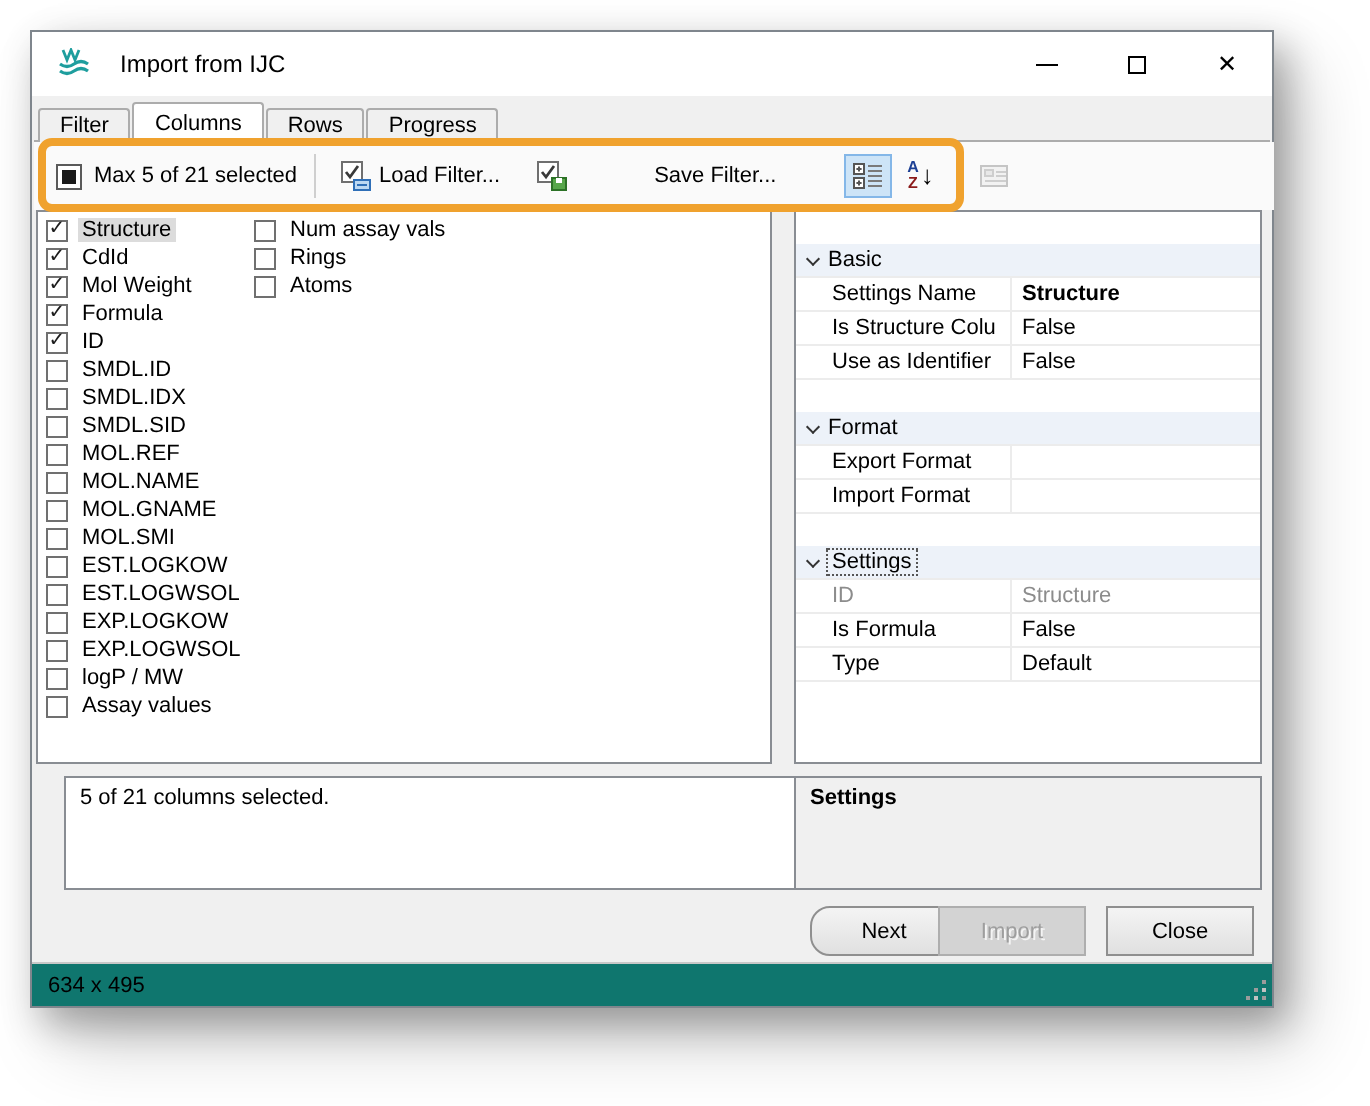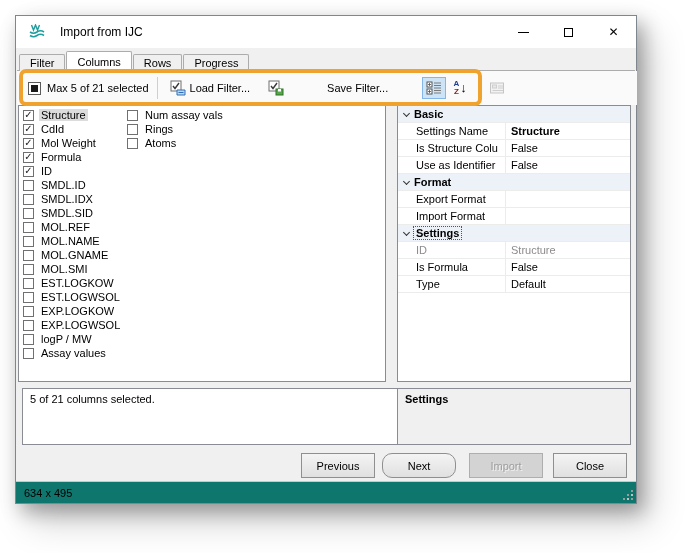--- a/index.html
+++ b/index.html
@@ -59,41 +59,41 @@
   .col { position:absolute; top:2px; }
   .col-left { left:4px; } .col-right { left:108px; }
   .chk-row { display:flex; align-items:center; height:14px; gap:5px; }
   .chk-box { width:11px; height:11px; border:1px solid #707070; background:#fff; flex:0 0 auto;
     display:flex; align-items:center; justify-content:center; font-size:10px; line-height:10px; color:#1c1c1c; }
   .chk-label { white-space:nowrap; padding:0 2px; }
   .chk-label.selected { background:#dcdcdc; }
 
   
   .p-row { display:flex; align-items:center; height:17px; border-bottom:1px solid #ececec; font-size:11px; }
-  .p-row.cat { background:#edf2f9; font-weight:bold; }
+  .p-row.cat { background:#edf2f9; font-weight:normal;margin-top:16px; }
   .chev-cell { width:16px; display:flex; align-items:center; justify-content:center; flex:0 0 auto; }
   .chev { width:5px; height:5px; border-left:1px solid #333; border-bottom:1px solid #333;
     transform:rotate(-45deg); margin-top:-2px; }
   .cat-label.focused { outline:1px dotted #555; padding:0 2px; }
   .p-name { margin-left:16px; width:92px; flex:0 0 auto; height:100%; display:flex; align-items:center;
     border-right:1px solid #ececec; overflow:hidden; white-space:nowrap; padding-left:2px; }
   .p-value { padding-left:5px; overflow:hidden; white-space:nowrap; }
   .p-value.bold { font-weight:bold; }
   .p-row.disabled .p-name, .p-row.disabled .p-value { color:#8c8c8c; }
 
   
-  .summary-box { left:6px; top:372px; width:410px; height:57px; padding:4px 7px; }
+  .summary-box { left:16px; top:372px; width:410px; height:57px; padding:4px 7px; }
   .settings-box { left:381px; top:372px; width:234px; height:57px; background:#f0f0f0; padding:4px 7px; font-weight:bold; }
 
   
   .win-btn { position:absolute; top:437px; width:74px; height:25px; font-family:inherit; font-size:11px;
     background:linear-gradient(#f4f4f4,#e0e0e0); border:1px solid #8f8f8f; color:#000; }
   .win-btn.disabled { background:#d3d3d3; border-color:#aeaeae; color:#9e9e9e;
     text-shadow:1px 1px 0 rgba(255,255,255,.75); }
-  #btn-previous { left:285px; } #btn-next { left:366px;border-radius:10px; } #btn-import { left:453px; } #btn-close { left:537px; }
+  #btn-previous { left:285px; } #btn-next { left:389px;border-radius:10px; } #btn-import { left:453px; } #btn-close { left:537px; }
 
   
   .statusbar { position:absolute; left:0; right:0; bottom:0; height:22px; border-top:1px solid #c8c8c8;
     display:flex; align-items:center; padding:0 8px; background:#0f766e;margin-top:36px; }
   .grip { position:absolute; right:3px; bottom:3px; width:2px; height:2px; background:#9b9b9b;
     box-shadow: 0 -4px 0 #c2c2c2, 0 -8px 0 #9b9b9b, -4px 0 0 #c2c2c2, -8px 0 0 #9b9b9b, -4px -4px 0 #9b9b9b; }
 </style>
 </head>
 <body>
 
@@ -322,21 +322,20 @@
       </div>
     </div>
 
   <div class="panel summary-box">
     <span>5 of 21 columns selected.</span>
   </div>
   <div class="panel settings-box">
     <span>Settings</span>
   </div>
 
-  <button class="win-btn" id="btn-previous">Previous</button>
   <button class="win-btn" id="btn-next">Next</button>
   <button class="win-btn" id="btn-close">Close</button>
   <button class="win-btn disabled" id="btn-import">Import</button>
 
   <div class="statusbar">
     <span>634 x 495</span>
     <span class="grip"></span>
   </div>
 
 </div>

